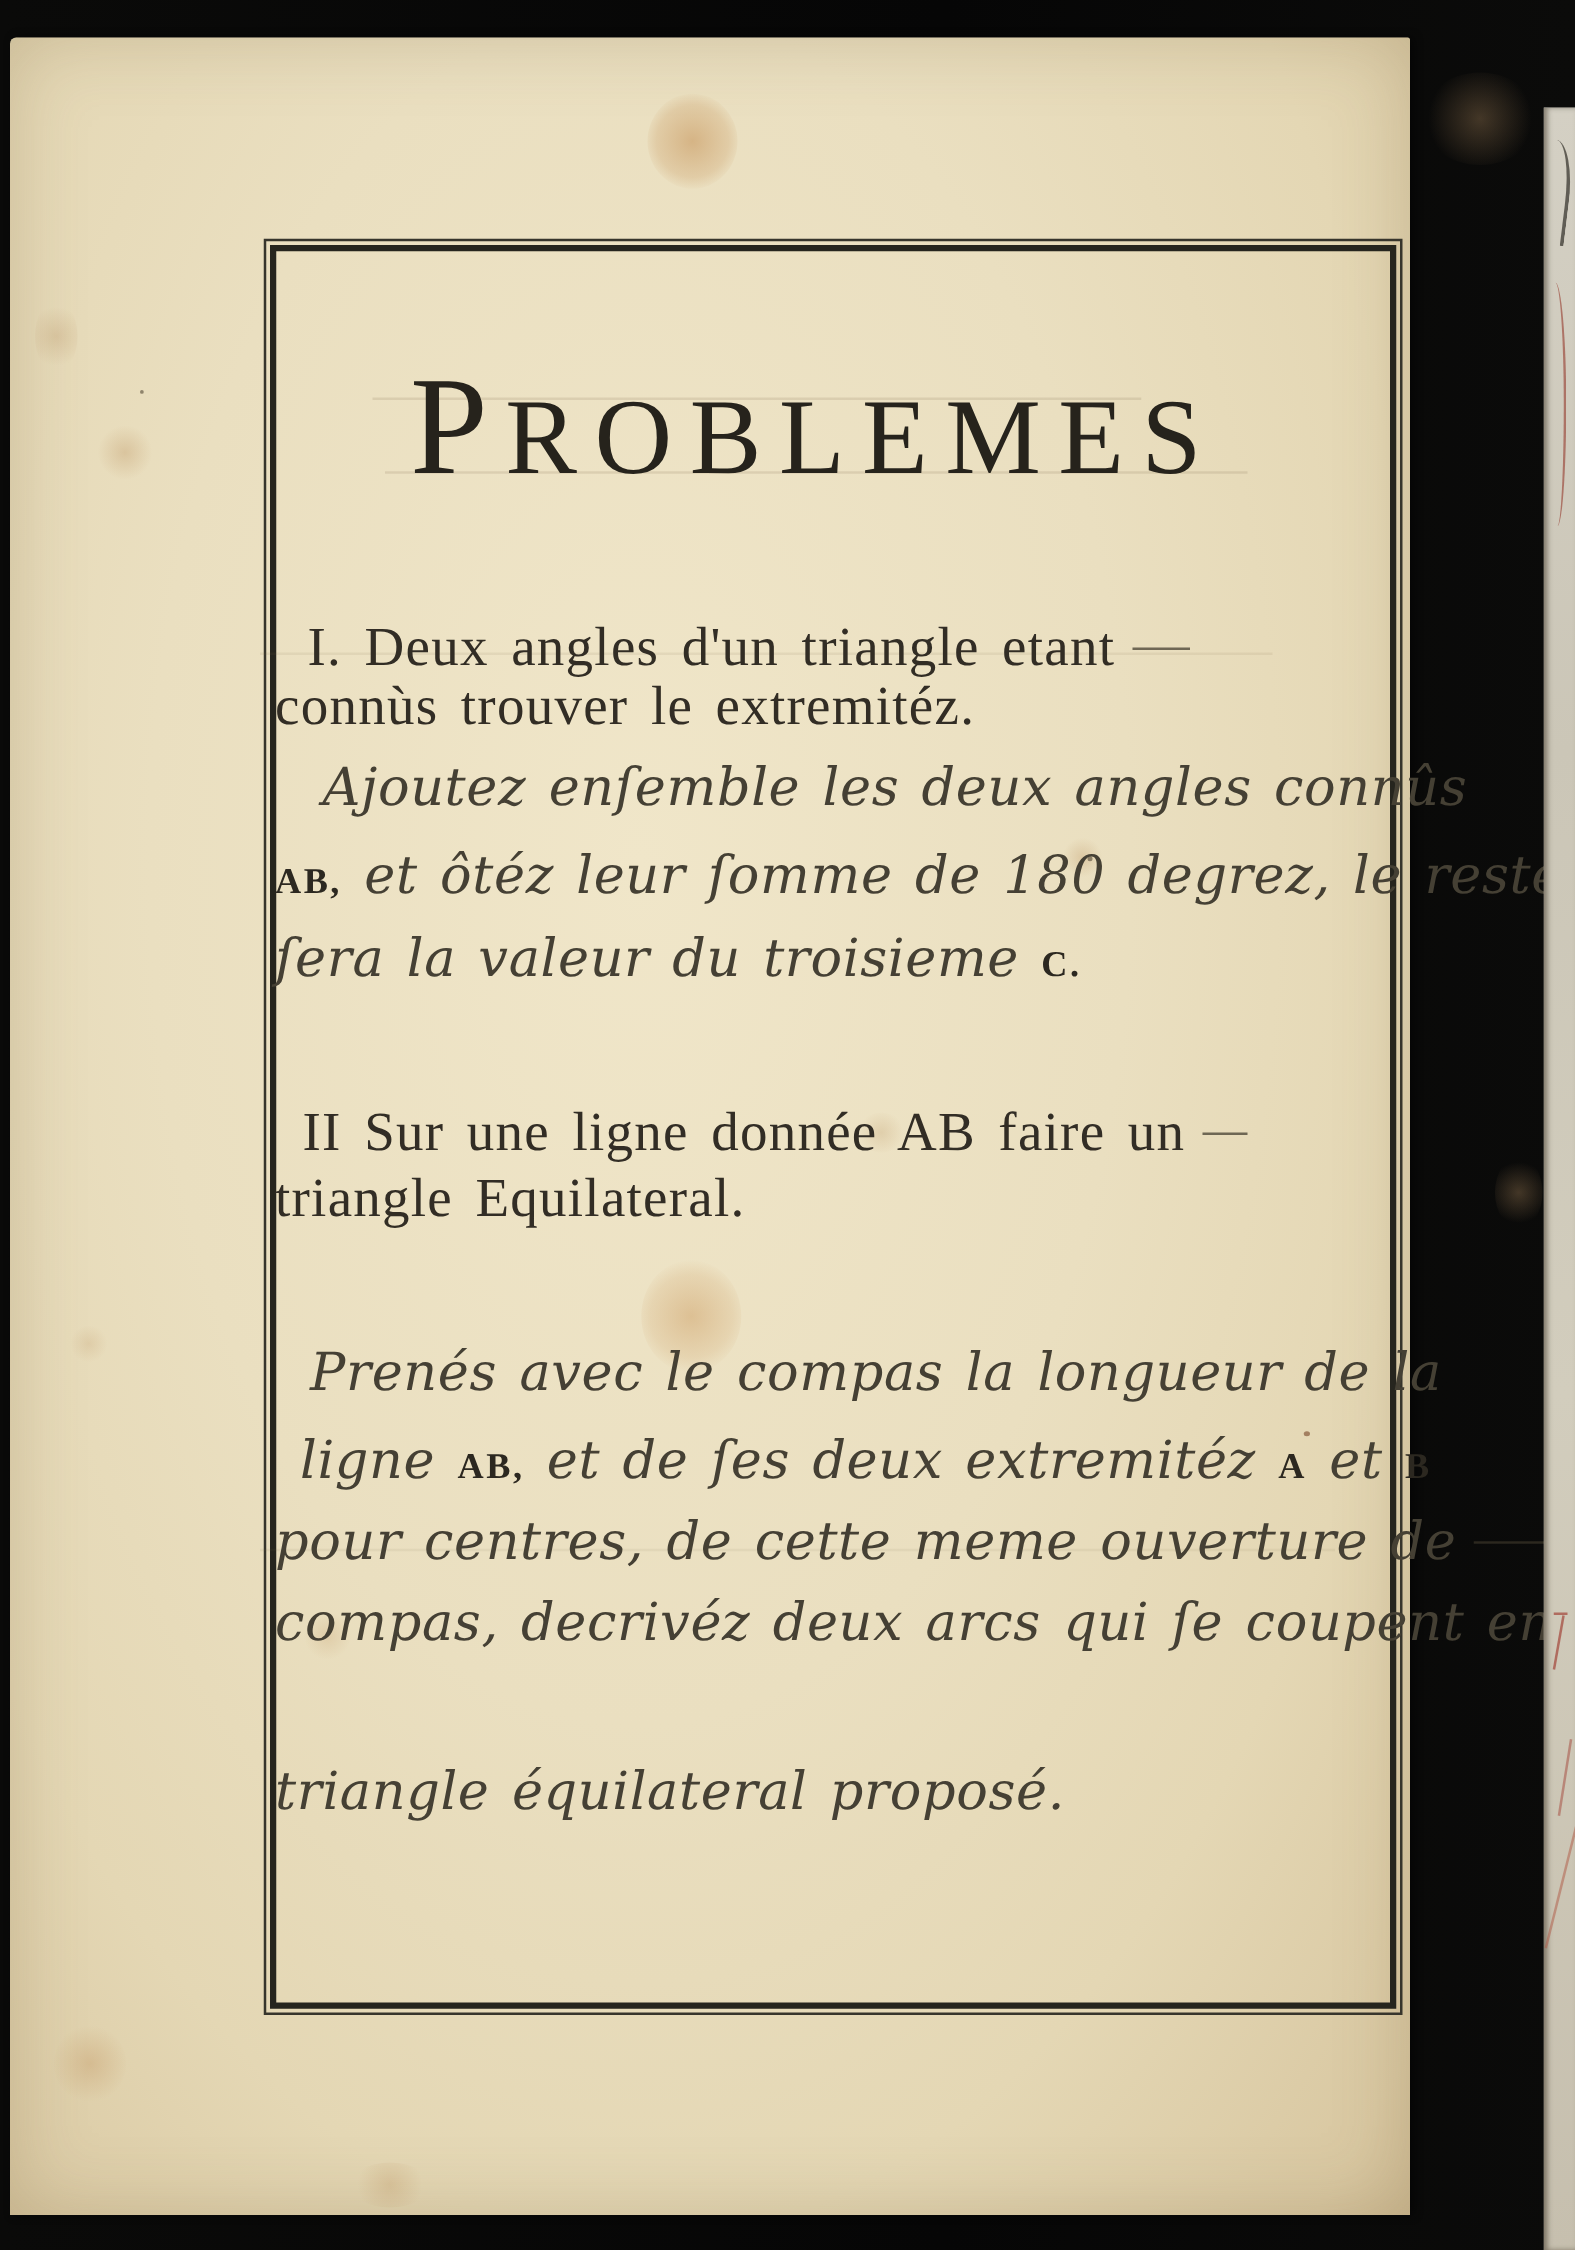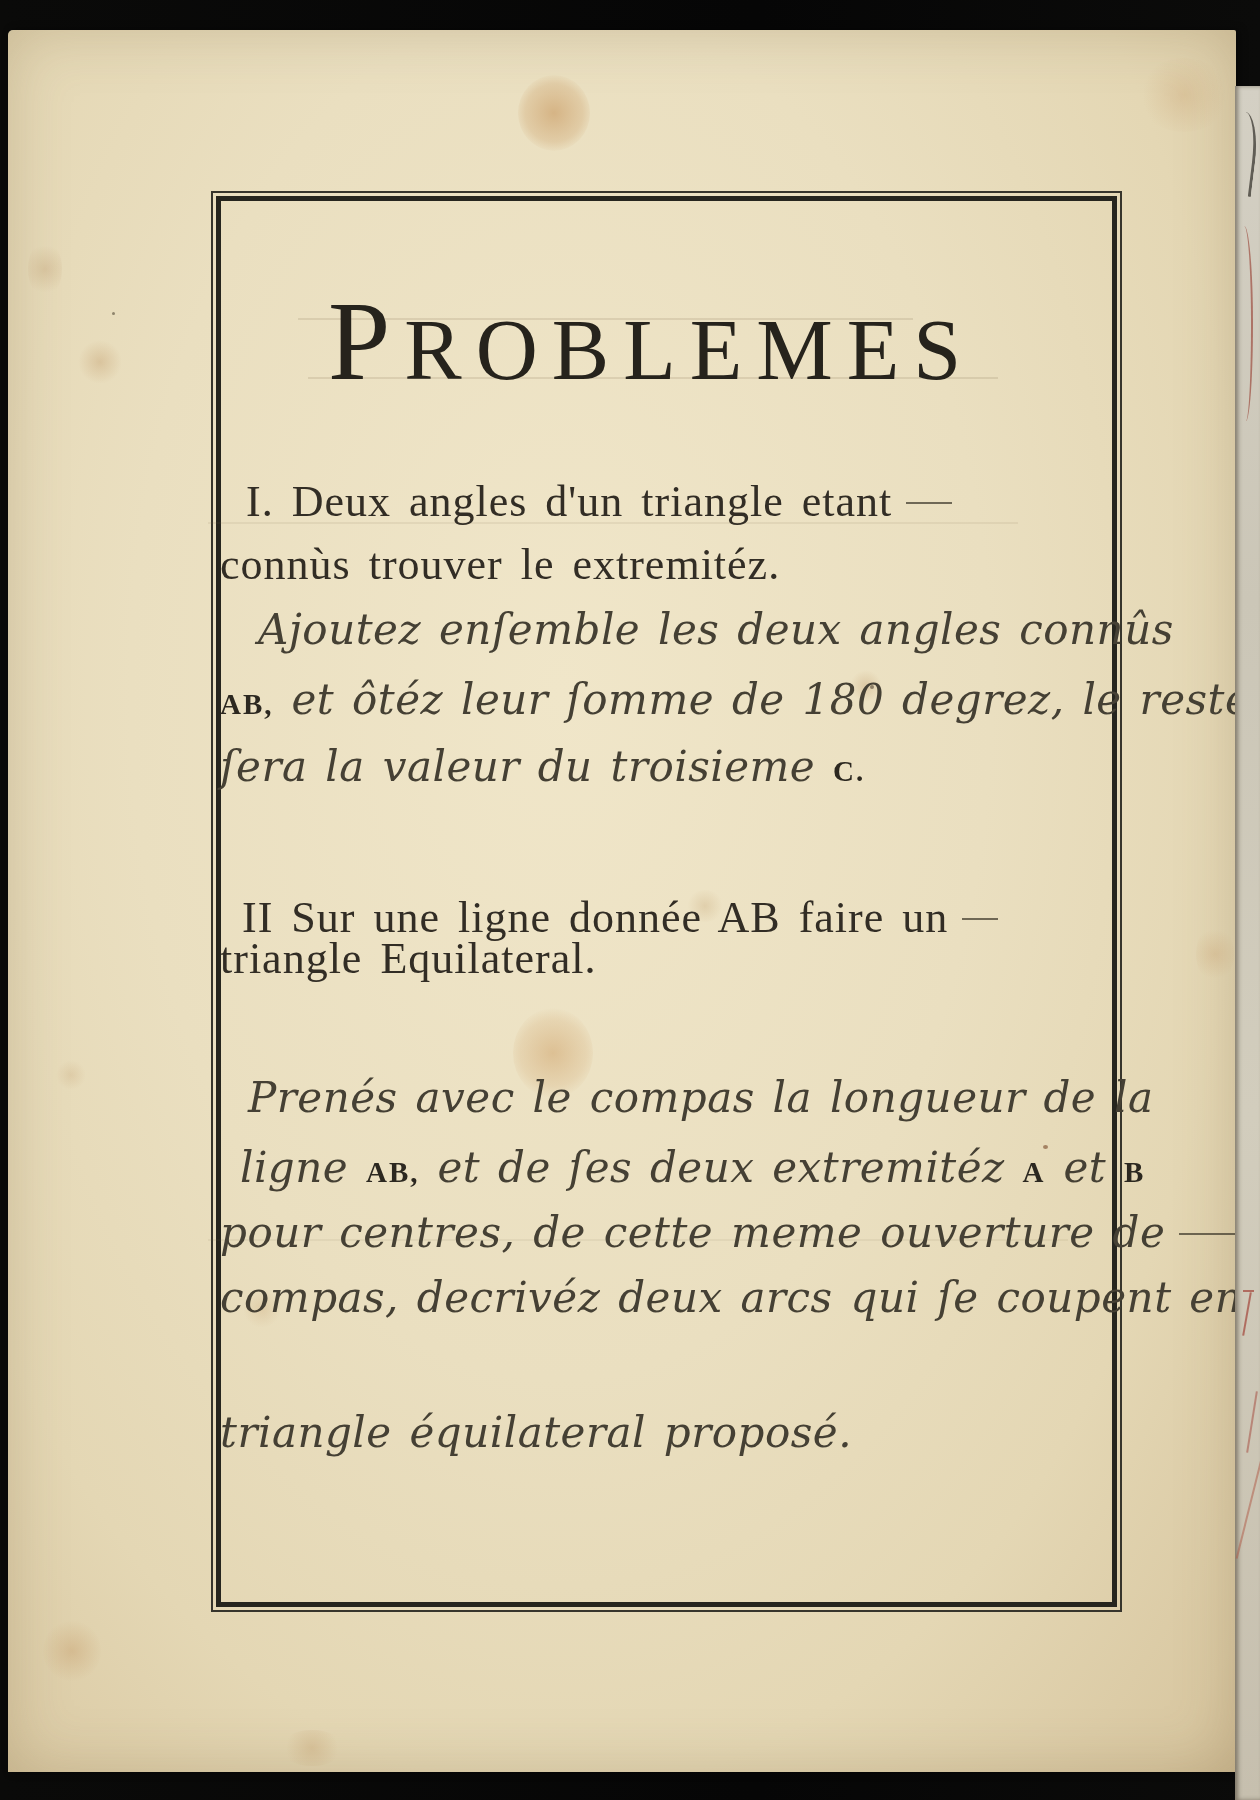--- a/index.html
+++ b/index.html
@@ -1,20 +1,20 @@
 <!DOCTYPE html>
 <html><head>
 <meta charset="utf-8">
 <style>
   html,body{margin:0;padding:0;background:#070706;}
   .stage{position:relative;width:1260px;height:1800px;overflow:hidden;
          background:linear-gradient(90deg,#0a0a09 0%,#060606 60%,#0b0b0a 100%);
          font-family:"Liberation Serif",serif;}
   
-  .page{position:absolute;left:8px;top:30px;width:1228px;height:1742px;
+  .page{position:absolute;left:8px;top:30px;width:1120px;height:1742px;
         background:radial-gradient(ellipse at 45% 38%,#f0e6c9 0%,#eadfc0 45%,#e4d7b4 72%,#d9c8a2 94%,#d2bf98 100%);
         border-radius:5px 2px 0 0;
         box-shadow:inset 0 0 60px rgba(120,95,55,.25), 3px 0 8px rgba(0,0,0,.45);}
   
   .frame{position:absolute;left:203px;top:161px;width:907px;height:1417px;
          border:2px solid #37352c;}
   .frame-inner{position:absolute;inset:3px;border:5px solid #26251e;}
   
   .guide{position:absolute;height:2px;background:rgba(125,104,74,.16);}
   
@@ -72,40 +72,40 @@
     <div class="stain" style="left:272px;top:1700px;width:64px;height:36px;background:radial-gradient(circle,rgba(190,150,100,.3) 0%,transparent 70%);"></div>
     <div class="stain" style="left:1130px;top:28px;width:92px;height:74px;background:radial-gradient(circle,rgba(200,158,108,.3) 0%,transparent 70%);"></div>
     <div class="stain" style="left:1188px;top:895px;width:38px;height:58px;background:radial-gradient(circle,rgba(198,156,106,.3) 0%,transparent 70%);"></div>
     <div class="stain" style="left:48px;top:1030px;width:30px;height:30px;background:radial-gradient(circle,rgba(190,150,100,.22) 0%,transparent 70%);"></div>
     <div class="speck" style="left:862px;top:655px;width:4px;height:4px;"></div>
     <div class="speck" style="left:1035px;top:1115px;width:5px;height:4px;background:rgba(120,70,40,.6);"></div>
     <div class="speck" style="left:104px;top:282px;width:3px;height:3px;"></div>
 
     <div class="line title" style="left:320px;top:247px;">PROBLEMES</div>
 
-    <div class="line roman" style="left:238px;top:446px;font-family:Liberation Serif, serif;">
+    <div class="line roman" style="left:238px;top:462px;font-family:Liberation Serif, serif;">
       <span>I. Deux angles d'un triangle etant</span><span class="filler" style="width:46px;"></span>
     </div>
     <div class="line roman" style="left:212px;top:509px;">
       <span>connùs trouver le extremitéz.</span>
     </div>
 
     <div class="line script" style="left:250px;top:575px;">
       <span>Ajoutez enſemble les deux angles connûs</span>
     </div>
     <div class="line script" style="left:212px;top:645px;">
       <span class="rlabel">AB,</span>
       <span>et ôtéz leur ſomme de 180 degrez, le reste</span>
     </div>
     <div class="line script" style="left:212px;top:712px;">
       <span>ſera la valeur du troisieme</span>
       <span class="rlabel">C</span><span class="rlabel">.</span>
     </div>
 
-    <div class="line roman" style="left:234px;top:850px;margin-top:12px;">
+    <div class="line roman" style="left:234px;top:850px;">
       <span>II Sur une ligne donnée AB faire un</span><span class="filler" style="width:36px;"></span>
     </div>
     <div class="line roman" style="left:212px;top:903px;">
       <span>triangle Equilateral.</span>
     </div>
 
     <div class="line script" style="left:240px;top:1043px;">
       <span>Prenés avec le compas la longueur de la</span>
     </div>
     <div class="line script" style="left:212px;top:1113px;margin-left:20px;">

